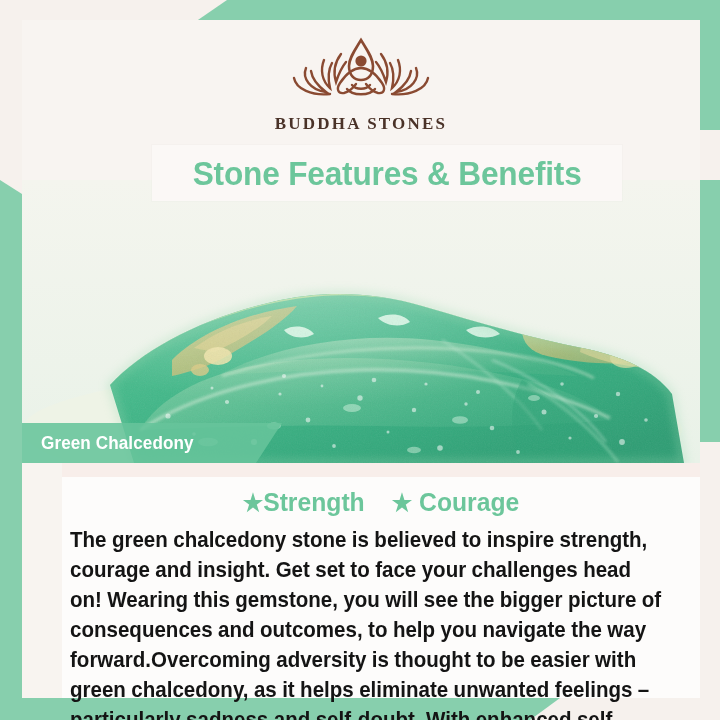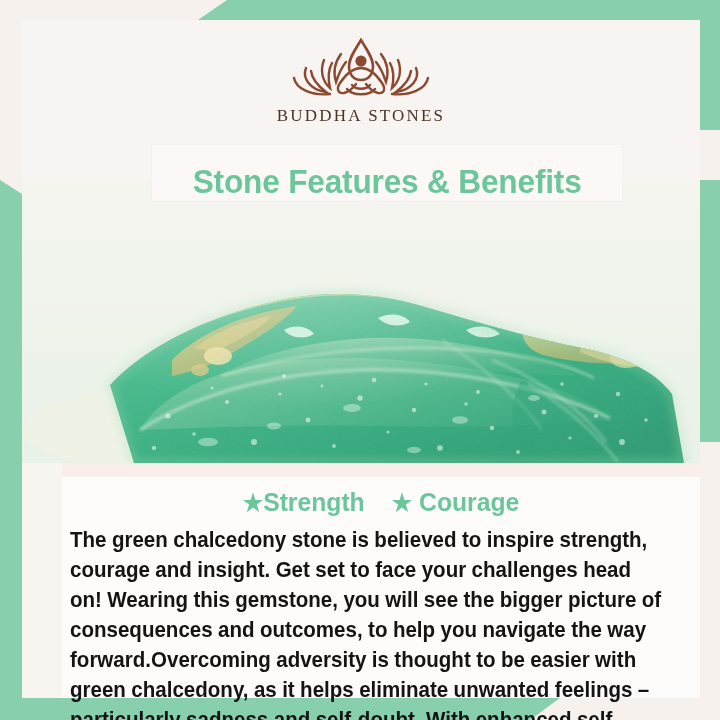--- a/index.html
+++ b/index.html
@@ -46,31 +46,31 @@
   
   .header{
     position:absolute;left:0;right:0;top:0;height:160px;
     background:#f8f4f1;
     display:flex;flex-direction:column;
     align-items:center;justify-content:flex-start;
     padding-top:14px;box-sizing:border-box;
   }
   .logo-mark{width:150px;height:68px;display:block;}
   .logo-word{
-    margin-top:4px;
+    margin-top:12px;
     font-family:"Liberation Serif", serif;
     font-size:17px;letter-spacing:2.2px;
-    color:#4a3228;font-weight:400;
+    color:#4a3228;font-weight:700;
   }
 
   
   .title-banner{
     position:absolute;left:130px;top:125px;width:470px;height:56px;
     background:#fbf8f6;
-    display:flex;align-items:flex-end;justify-content:center;
+    display:flex;align-items:center;justify-content:center;
     box-shadow:0 0 0 1px rgba(0,0,0,0.012);
     z-index:6;
   }
   .title-text{
     font-family:"Liberation Sans Narrow","Liberation Sans",sans-serif;
     font-weight:700;
     font-size:34px;
     letter-spacing:-0.2px;
     color:#6cc69b;
     transform:scaleX(0.93);
@@ -319,20 +319,23 @@
             <path d="M262 150 C272 144 286 146 292 154 C282 160 268 158 262 150 Z"></path>
           </g>
 
           <rect width="678" height="283" filter="url(#grain)" fill="#3aa97c" opacity="0.25"></rect>
         </g>
 
         <path d="M112 283 L88 205 C120 170 180 138 250 122 C300 110 352 112 400 126
                  C452 141 508 158 560 168 C600 176 632 190 650 214 L662 283 Z" fill="none" stroke="#9fd9b4" stroke-width="5" opacity="0.5" filter="url(#blurSoft)"></path>
       </svg>
 
+      <div class="photo-label">
+        <span>Green Chalcedony</span>
+      </div>
     </div>
 
     <div class="body-wrap">
       <div class="thin-strip"></div>
 
       <div class="keywords">
         <span class="star">★</span><span>Strength</span>
         <span class="kw-gap"></span>
         <span class="star">★</span>
         <span>Courage</span>

